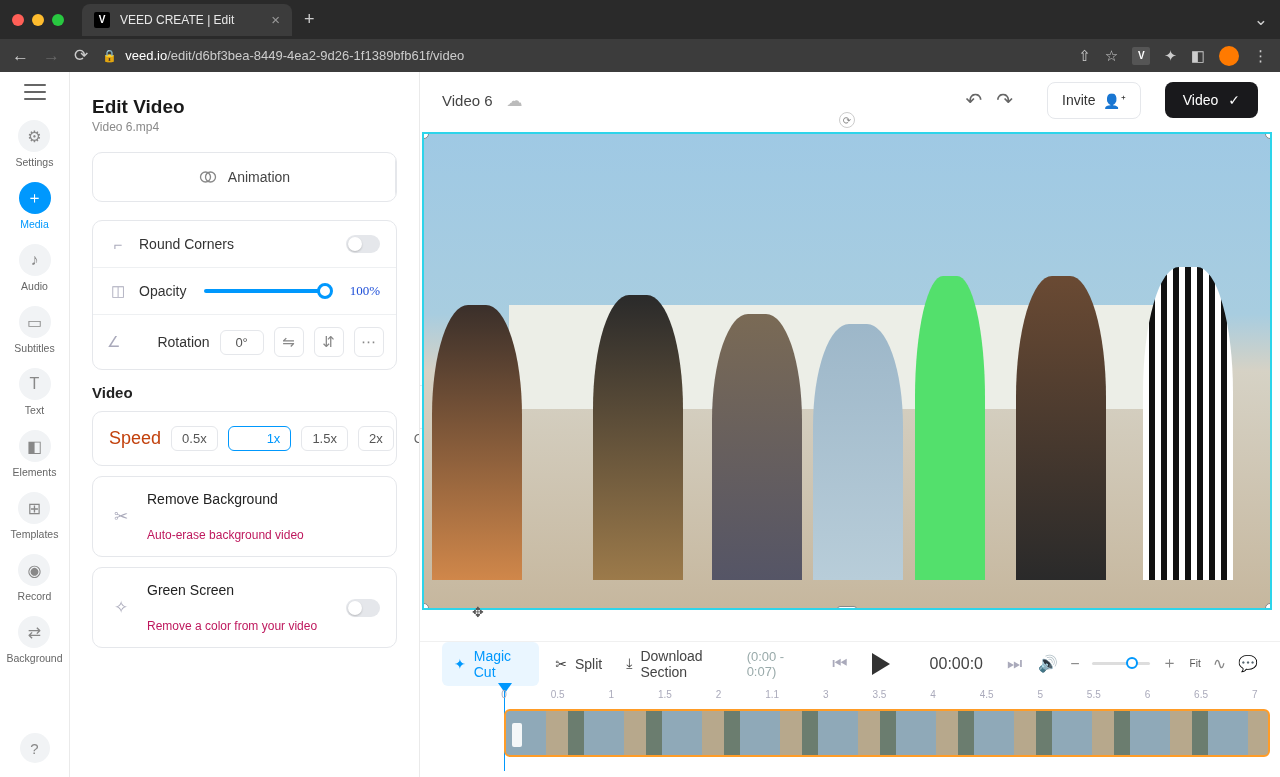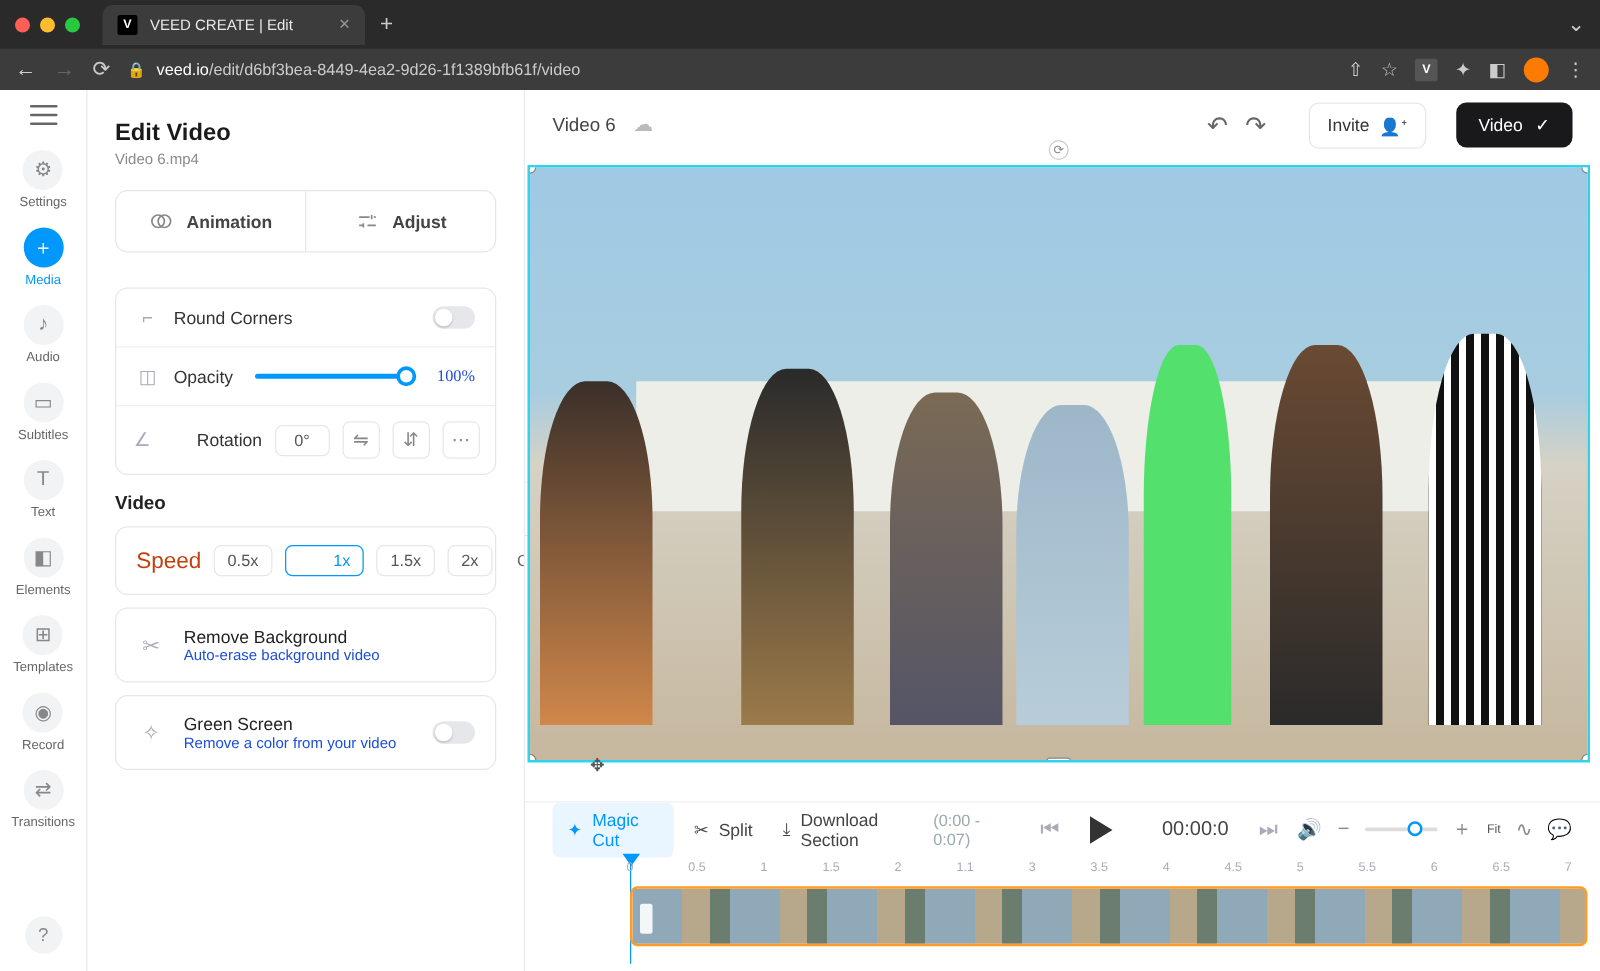--- a/index.html
+++ b/index.html
@@ -33,21 +33,21 @@
 .hamburger span{height:2px;background:#666;border-radius:1px;}
 .rail-item { display:flex; flex-direction:column; align-items:center; gap:4px; font-size:10.5px; color:#666; cursor:pointer; padding:4px 0; }
 .rail-item.active .rail-icon { background:#0098fd; color:#fff; }
 .rail-item.active { color:#0098fd; }
 .rail-icon { width:32px; height:32px; border-radius:50%; background:#f1f3f5; display:flex; align-items:center; justify-content:center; font-size:16px; color:#888;}
 .rail-help{margin-top:auto;margin-bottom:14px;width:30px;height:30px;border-radius:50%;background:#f1f3f5;color:#888;display:flex;align-items:center;justify-content:center;font-size:15px;cursor:pointer;}
 
 .panel { width:350px; border-right:1px solid #eaeaea; padding:24px 22px 0; overflow:hidden; }
 .panel h1 { font-size:19px; font-weight:600; color:#1a1a1a;}
 .panel .sub { font-size:12px; color:#8a8a8a; margin-top:2px; margin-bottom:18px; }
-.dual-tabs { display:flex; border:1px solid #e5e7eb; border-radius:10px; overflow:hidden; margin-bottom:28px;font-weight:bold;}
+.dual-tabs { display:flex; border:1px solid #e5e7eb; border-radius:10px; overflow:hidden; margin-bottom:18px;}
 .dual-tabs > div { flex:1; display:flex; align-items:center; justify-content:center; gap:10px; padding:14px 0; font-size:14px; color:#444; cursor:pointer; }
 .dual-tabs > div:first-child{border-right:1px solid #e5e7eb;}
 .card { border:1px solid #e5e7eb; border-radius:10px; margin-bottom:10px; }
 .row { display:flex; align-items:center; padding:14px 16px; font-size:14px; color:#333; gap:12px; }
 .row + .row { border-top:1px solid #eef0f2; }
 .row-icon{color:#aab;font-size:15px;width:18px;display:flex;justify-content:center;}
 .toggle { margin-left:auto; width:34px; height:18px; background:#e5e7eb; border-radius:9px; position:relative; cursor:pointer;}
 .toggle::after{content:"";position:absolute;left:2px;top:2px;width:14px;height:14px;background:#fff;border-radius:50%;box-shadow:0 1px 2px rgba(0,0,0,.2);}
 .slider-track { flex:1; height:4px; background:#0098fd; border-radius:2px; position:relative; margin:0 6px;}
 .slider-thumb { position:absolute; right:-1px; top:-6px; width:16px; height:16px; border:3px solid #0098fd; background:#fff; border-radius:50%;}
@@ -56,21 +56,21 @@
 .rot-btn{border:1px solid #e5e7eb;border-radius:6px;padding:6px 8px;color:#888;display:flex;align-items:center;justify-content:center;cursor:pointer;font-size:15px;min-width:30px;height:30px;}
 .section-h { font-size:15px; font-weight:600; color:#222; margin:14px 0 10px;}
 .speed-row{display:flex;align-items:center;gap:10px;padding:14px 16px;}
 .chip { border:1px solid #e5e7eb; border-radius:6px; padding:4px 10px; font-size:13px; color:#555; cursor:pointer;}
 .chip.active{border-color:#0098fd;color:#0098fd;padding-left:38px;}
 .chip.cust{border:none;color:#666;}
 .feat-row{display:flex;align-items:center;gap:14px;padding:14px 16px;}
 .feat-icon{width:24px;height:24px;color:#aab;font-size:17px;display:flex;align-items:center;justify-content:center;}
 .feat-row .txt{display:flex;flex-direction:column;}
 .feat-row .ttl{font-size:14px;color:#222;}
-.feat-row .desc{font-size:12px;color:#1d4ed8;}
+.feat-row .desc{font-size:12px;color:#be185d;margin-top:21px;}
 
 .canvas-area{flex:1;display:flex;flex-direction:column;}
 .topbar{height:56px;display:flex;align-items:center;padding:0 22px;gap:14px;}
 .proj{font-size:15px;color:#444;}
 .cloud{color:#bbb;font-size:16px;}
 .topbar .sp{flex:1;}
 .ur{color:#666;font-size:20px;cursor:pointer;}
 .invite{display:flex;align-items:center;gap:8px;border:1px solid #e5e7eb;border-radius:8px;padding:8px 14px;font-size:14px;color:#333;cursor:pointer;margin-left:20px;}
 .done{background:#19191c;color:#fff;border-radius:8px;padding:10px 18px;font-size:14px;display:flex;align-items:center;gap:10px;cursor:pointer;margin-left:10px;}
 .canvas{flex:1;display:flex;align-items:flex-start;justify-content:center;padding:4px 8px 4px 2px;position:relative;}
@@ -186,41 +186,35 @@
     <div class="rail-item">
         <div class="rail-icon">⊞</div>
         <span>Templates</span>
       </div>
     <div class="rail-item">
         <div class="rail-icon">◉</div>
         <span>Record</span>
       </div>
     <div class="rail-item">
         <div class="rail-icon">⇄</div>
-        <span>Transitions</span>
+        <span>Background</span>
       </div>
     <div class="rail-help">?</div>
   </div>
 
   <div class="panel">
     <h1>Edit Video</h1>
     <div class="sub">Video 6.mp4</div>
     <div class="dual-tabs">
       <div>
         <svg width="20" height="20" viewBox="0 0 24 24" fill="none" stroke="#888" stroke-width="1.6">
             <circle cx="9" cy="12" r="6"></circle>
             <circle cx="15" cy="12" r="6"></circle>
           </svg>
         <span>Animation</span>
-      </div>
-      <div>
-        <svg width="20" height="20" viewBox="0 0 24 24" fill="none" stroke="#888" stroke-width="1.6">
-            <path d="M4 8h10M18 8h2M16 6v4M4 16h4M12 16h8M8 14v4"></path>
-          </svg>
-        <span>Adjust</span>
       </div>
     </div>
 
     <div class="card">
       <div class="row">
         <span class="row-icon">⌐</span>
         <span>Round Corners</span>
         <div class="toggle"></div>
       </div>
       <div class="row">

